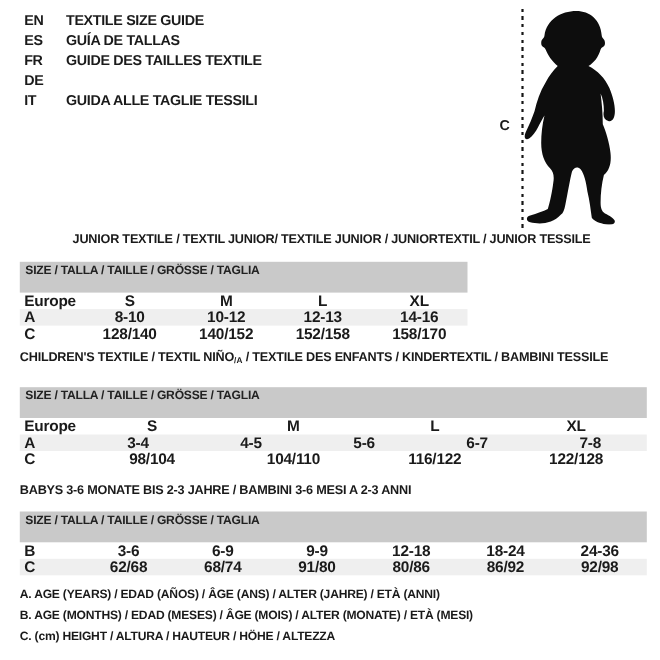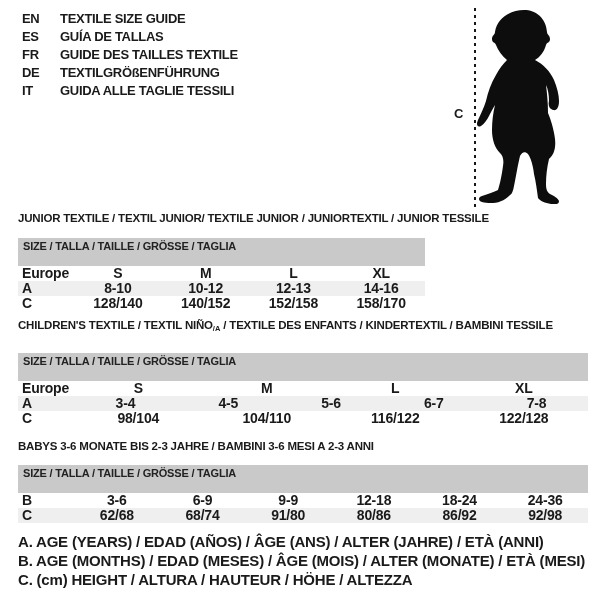--- a/index.html
+++ b/index.html
@@ -16,32 +16,32 @@
     background-image:repeating-linear-gradient(to bottom,#161616 0 3px,transparent 3px 7px); }
   .height-label { position:absolute; left:454px; top:106px; font-size:13px; font-weight:700; }
   .baby-svg { position:absolute; left:476px; top:8px; width:90px; height:196px; }
 
   
   .section { position:absolute; left:18px; }
   #table-0 { top:211px; width:407px; }
   #table-1 { top:318px; width:570px; }
   #table-2 { top:424px; width:570px; }
   .tbl-title { font-size:11.5px; font-weight:700; line-height:15px; letter-spacing:-0.2px; white-space:nowrap; }
-  #table-0 .tbl-title { margin-bottom:12px; }
+  #table-0 .tbl-title { margin-bottom:12px;margin-left:48px; }
   #table-1 .tbl-title { margin-bottom:17px; }
   #table-2 .tbl-title { margin-bottom:11px; }
   .sub-seg { font-size:7.5px; vertical-align:-2px; letter-spacing:0; }
   .size-bar { height:28px; line-height:16px; background:#c9c9c9; font-size:11px; font-weight:700; padding-left:5px; letter-spacing:-0.2px; color:#222; }
   .trow { display:flex; height:15px; line-height:15px; font-size:14px; font-weight:700; letter-spacing:-0.2px; }
   .trow.shaded { background:#efefef; }
   .tlabel { width:52px; padding-left:4px; }
   .tcell { flex:1; text-align:center; }
 
   
-  .fn-block { position:absolute; left:18px; top:532px; font-size:15px; font-weight:700; line-height:19px; letter-spacing:-0.2px; }
+  .fn-block { position:absolute; left:18px; top:532px; font-size:11px; font-weight:700; line-height:19px; letter-spacing:-0.2px; }
 </style>
 </head>
 <body>
 
 <div class="canvas">
 
   <div class="lang-block">
       <div class="lang-row">
         <span class="lang-code">EN</span>
         <span class="lang-title">TEXTILE SIZE GUIDE</span>
@@ -49,21 +49,20 @@
       <div class="lang-row">
         <span class="lang-code">ES</span>
         <span class="lang-title">GUÍA DE TALLAS</span>
       </div>
       <div class="lang-row">
         <span class="lang-code">FR</span>
         <span class="lang-title">GUIDE DES TAILLES TEXTILE</span>
       </div>
       <div class="lang-row">
         <span class="lang-code">DE</span>
-        <span class="lang-title">TEXTILGRÖßENFÜHRUNG</span>
       </div>
       <div class="lang-row">
         <span class="lang-code">IT</span>
         <span class="lang-title">GUIDA ALLE TAGLIE TESSILI</span>
       </div>
     </div>
 
   <div class="height-line"></div>
   <div class="height-label">C</div>
 

